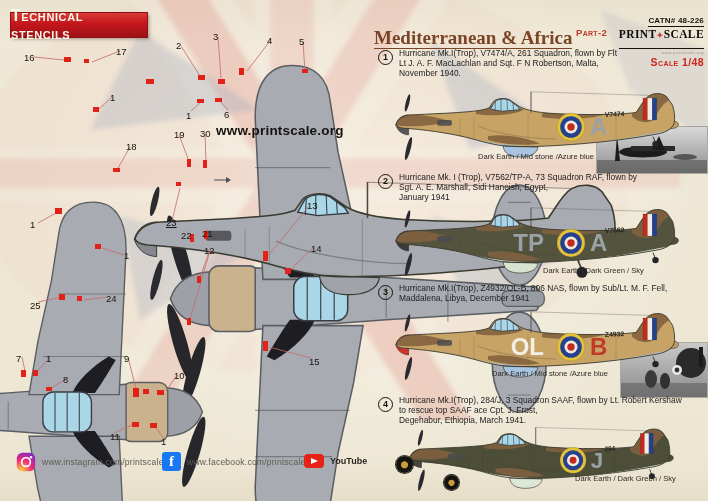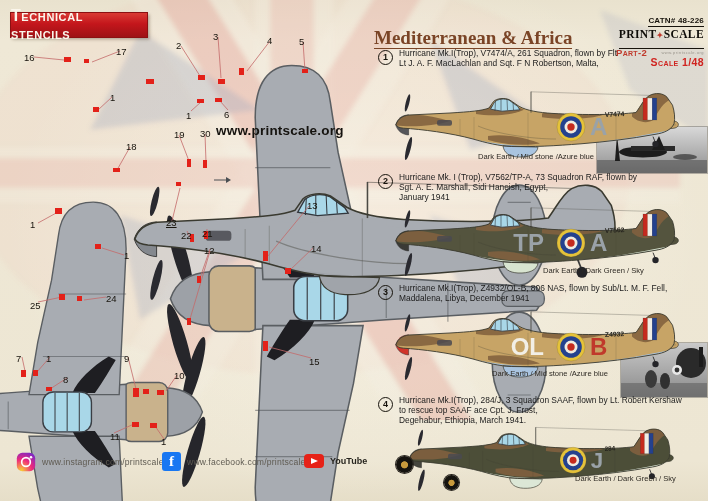--- a/index.html
+++ b/index.html
@@ -19,21 +19,21 @@
   .banner span{color:#FBF6EC;font-weight:700;font-size:16px;letter-spacing:.6px;font-variant:small-caps;}
   
   .stencils{position:absolute;left:0;top:0;z-index:2;}
   #callouts{position:absolute;left:0;top:0;width:708px;height:501px;z-index:4;pointer-events:none;}
   .callout{position:absolute;font-size:9.5px;font-weight:400;color:#17130C;}
   .watermark{position:absolute;left:216px;top:123px;z-index:3;font-size:13.5px;font-weight:700;color:#15130F;letter-spacing:.2px;}
   
   .title-wrap{position:absolute;left:374px;top:8px;z-index:3;line-height:20px;}
   .title-line{display:inline-block;font-family:"Liberation Serif",serif;font-weight:700;font-size:19px;
               color:var(--title_brown,#7A4426);border-bottom:1.6px solid var(--title_brown,#7A4426);padding-bottom:0px;}
-  .part{position:absolute;left:616px;top:27px;z-index:3;color:var(--part_red,#C0392B);font-weight:700;font-size:9.5px;font-variant:small-caps;letter-spacing:.3px;margin-top:20px;}
+  .part{position:absolute;left:576px;top:27px;z-index:3;color:var(--part_red,#C0392B);font-weight:700;font-size:9.5px;font-variant:small-caps;letter-spacing:.3px;}
   .meta{position:absolute;right:4px;top:9px;z-index:3;text-align:right;}
   .catno{font-size:8px;font-weight:700;color:#17130C;border-bottom:1px solid #17130C;padding-bottom:1px;letter-spacing:.2px;display:inline-block;}
   .brand{display:block;font-family:"Liberation Serif",serif;font-weight:700;font-size:11.5px;color:#0E0C08;letter-spacing:.4px;border-bottom:1px solid #17130C;padding-bottom:8px;margin-top:1px;}
   .brand .star{color:#C0392B;font-size:8px;}
   .brand-sub{display:block;font-size:4px;color:#9A958C;letter-spacing:.5px;margin-top:1px;}
   .scale{display:block;font-size:10.5px;font-weight:700;color:var(--scale_red,#D02420);font-variant:small-caps;letter-spacing:.4px;margin-top:1px;}
   
   .num-circle{position:absolute;z-index:3;width:13px;height:13px;border:1.4px solid #17130C;border-radius:50%;
               font-size:9px;font-weight:700;line-height:13px;text-align:center;color:#17130C;}
   .desc{position:absolute;z-index:3;font-size:8.4px;line-height:10.2px;color:#1C1C1C;width:310px;}
@@ -304,20 +304,21 @@
     <span class="catno">CATN# 48-226</span>
     <span class="brand"><span>PRINT</span><span class="star">✦</span><span>SCALE</span></span>
     <span class="brand-sub">www.printscale.org</span>
     <span class="scale">Scale 1/48</span>
   </div>
 
   <div class="num-circle" style="left:378px;top:50px">1</div>
   <div class="desc" style="left:399px;top:48px">
     <div>Hurricane Mk.I(Trop), V7474/A, 261 Squadron, flown by Flt</div>
     <div>Lt J. A. F. MacLachlan and Sqt. F N Robertson, Malta,</div>
+    <div>November 1940.</div>
   </div>
   <div class="photo" style="left:597px;top:127px;width:110px;height:46px;background:linear-gradient(#D8D8D8,#8F8F8F)">
     <svg viewBox="0 0 110 46" width="110" height="46">
       <rect x="0" y="33" width="110" height="13" fill="#4A4A4A" opacity="0.55"></rect>
       <path d="M20,8 L23,34 L18,34 Z" fill="#1C1C1C"></path>
       <ellipse cx="46" cy="25" rx="24" ry="5.5" fill="#1C1C1C"></ellipse>
       <rect x="34" y="19" width="44" height="5" fill="#2A2A2A"></rect>
       <path d="M62,9 L68,23 L55,23 Z" fill="#1C1C1C"></path>
       <ellipse cx="88" cy="30" rx="12" ry="3" fill="#333" opacity="0.7"></ellipse>
     </svg>

